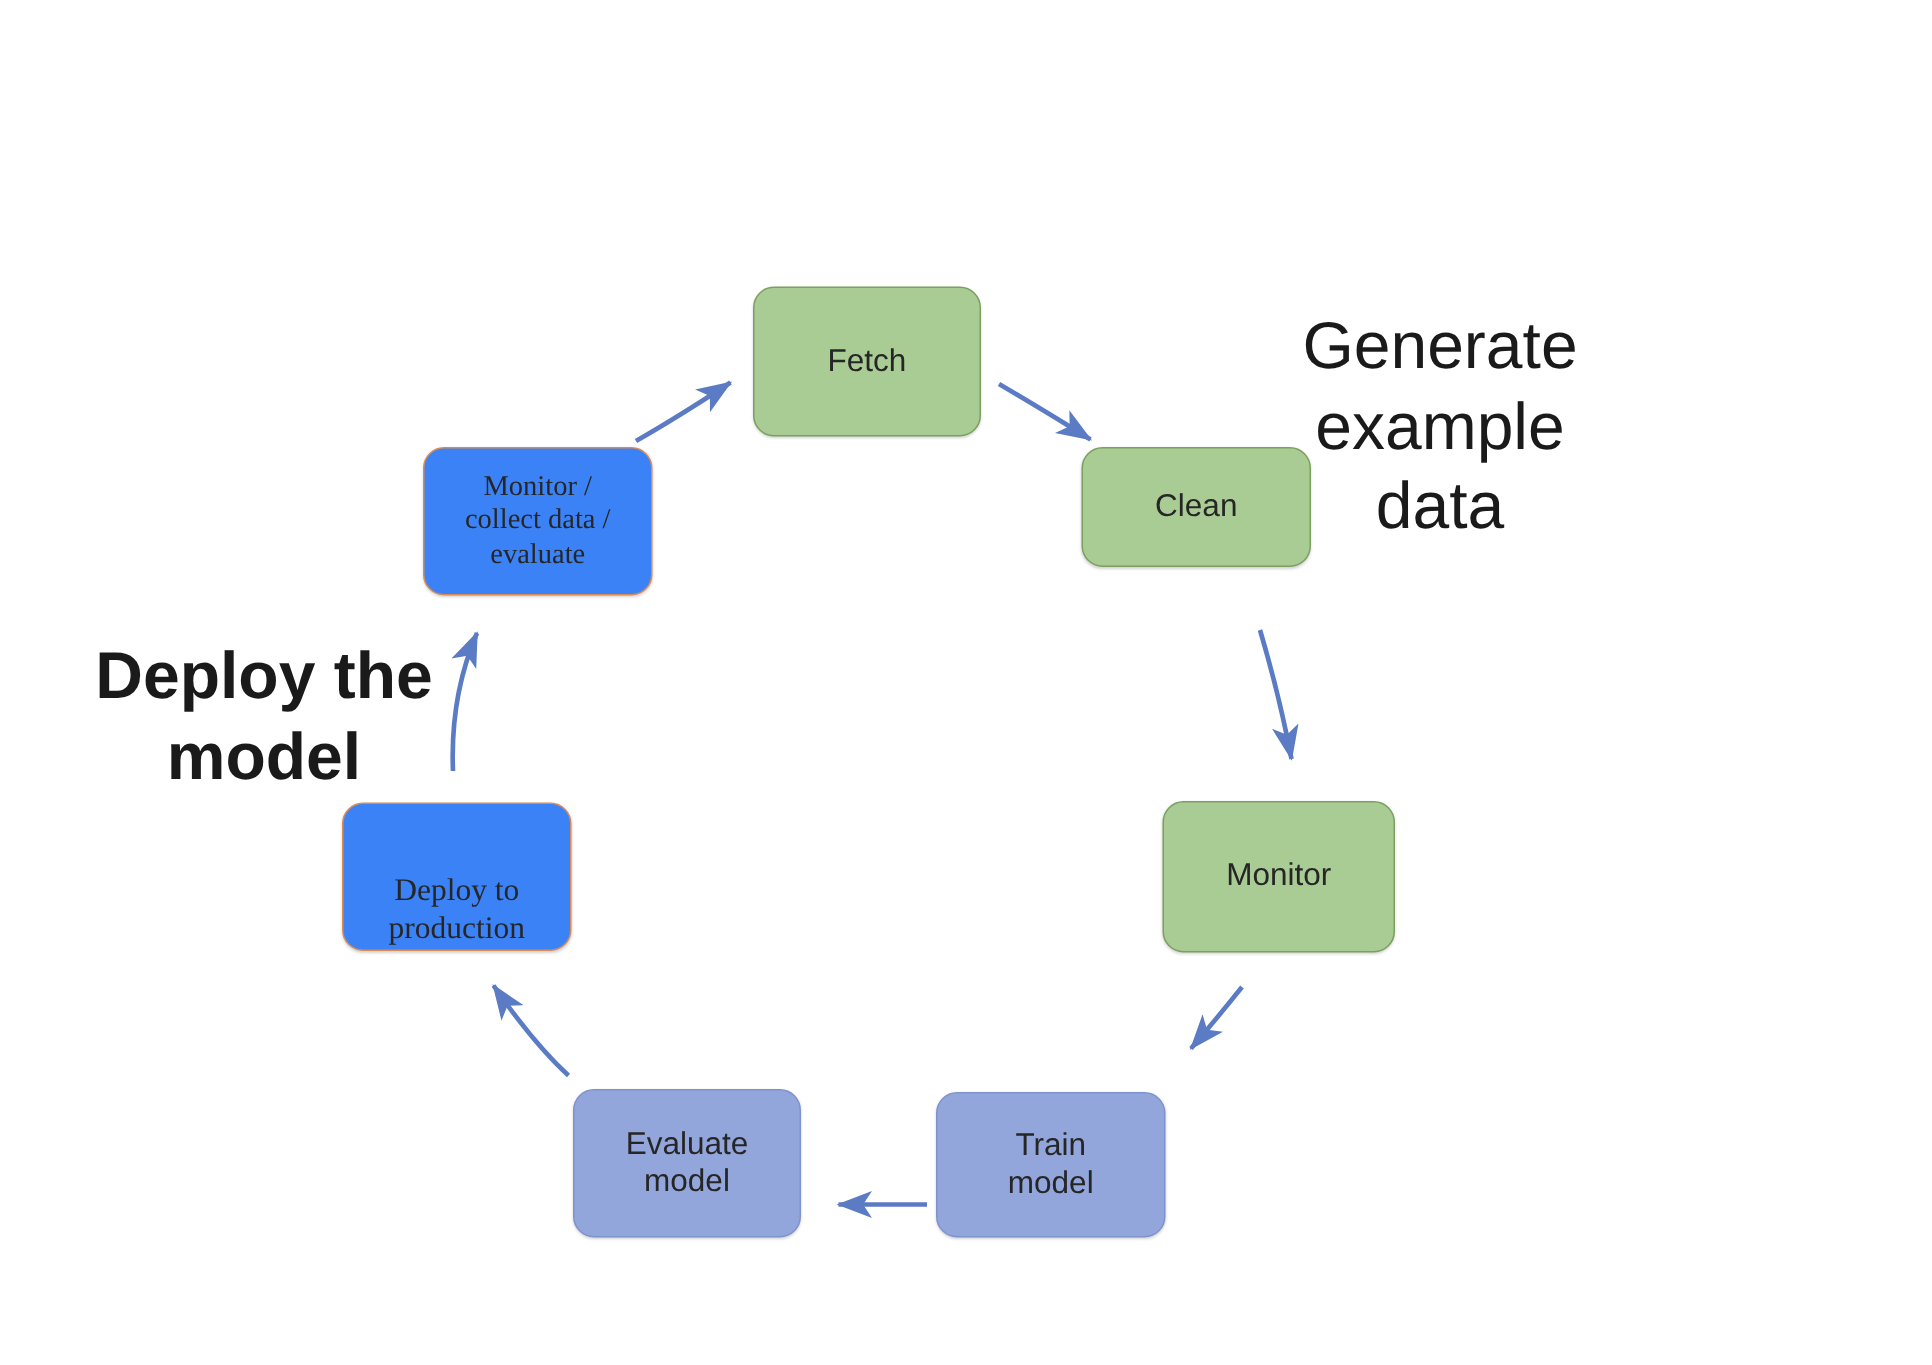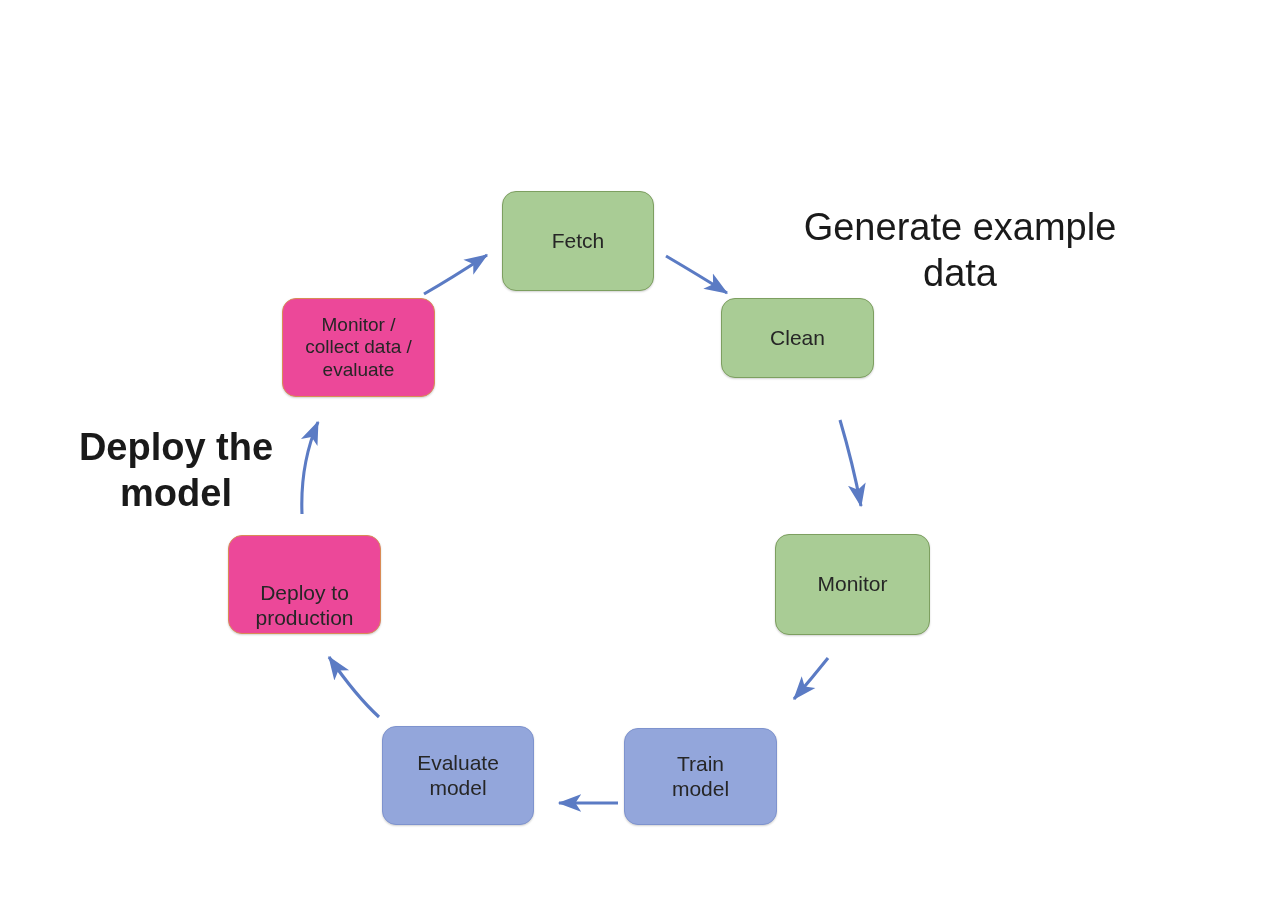--- a/index.html
+++ b/index.html
@@ -38,35 +38,36 @@
     color: #262626;
     font-size: 21px;
     padding: 2px 6px;
     box-shadow: 0 1px 2px rgba(0,0,0,0.18);
   }
   .node.green {
     background: #a9cc95;
     border: 1.5px solid #7d9f60;
   }
   .node.orange {
-    background: #ec4899;
+    background: #3b82f6;
     border: 1.5px solid #d98b55;
+    font-family: Liberation Serif, serif;
   }
   .node.blue {
     background: #93a6db;
     border: 1.5px solid #7e93ce;
   }
   .node .node-label {
     display: block;
     white-space: pre-line;
   }
   .section-label {
     position: absolute;
     color: #1a1a1a;
-    font-size: 38px;
+    font-size: 44px;
     line-height: 1.22;
     text-align: center;
     white-space: pre-line;
     font-weight: 400;
   }
 </style>
 </head>
 <body>
 
 <div id="canvas">

